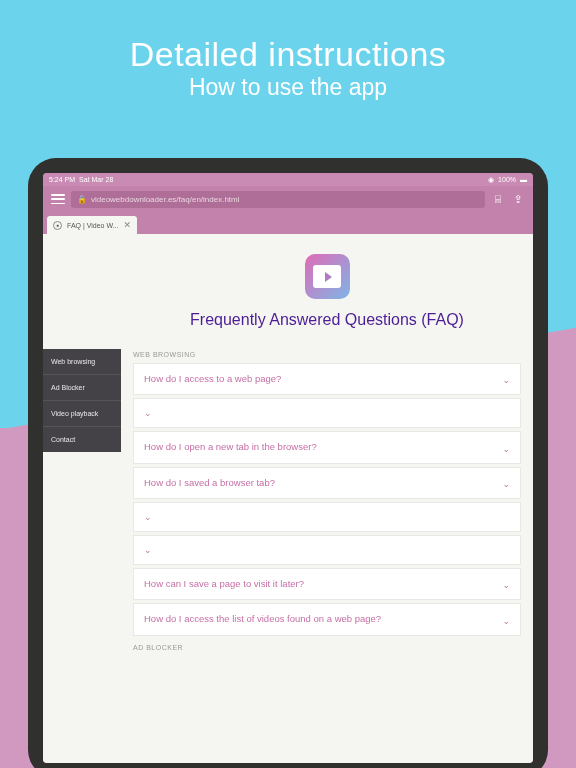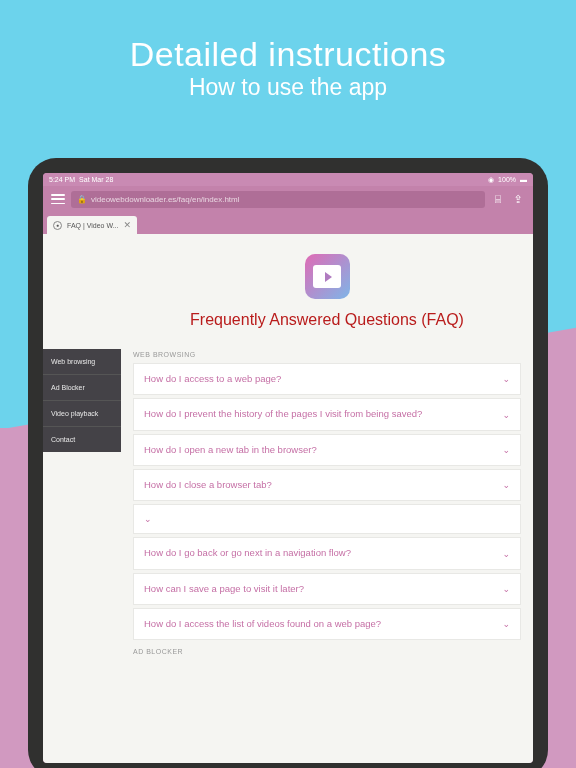--- a/index.html
+++ b/index.html
@@ -28,23 +28,23 @@
 .tab-close{font-size:9px;color:#888}
 .page{flex:1;background:#f5f5f2;display:flex;overflow:hidden}
 .side{width:78px;padding-top:115px}
 .side-box{background:#444247}
 .side-item{padding:9px 8px;font-size:7px;color:#e8e8e8;border-bottom:1px solid #555}
 .side-item:last-child{border-bottom:none}
 .main{flex:1;padding:20px 12px 0 12px;overflow:hidden}
 .logo{width:45px;height:45px;margin:0 auto 12px;border-radius:10px;background:linear-gradient(135deg,#e06bb5 0%,#7eb5e8 100%);display:flex;align-items:center;justify-content:center}
 .logo-inner{width:28px;height:23px;background:#fff;border-radius:3px;display:flex;align-items:center;justify-content:center}
 .logo-play{width:0;height:0;border-left:7px solid #b07bc0;border-top:5px solid transparent;border-bottom:5px solid transparent;margin-left:2px}
-h3.title{text-align:center;color:#b91c1c;font-size:16px;font-weight:400;margin-bottom:22px}
+h3.title{text-align:center;color:#4c1d95;font-size:16px;font-weight:400;margin-bottom:22px}
 .sect{font-size:7px;color:#999;letter-spacing:0.5px;margin-bottom:5px;text-transform:uppercase}
-.acc{background:#fff;border:1px solid #e8e8e5;margin-bottom:3px;padding:9px 10px;display:flex;justify-content:space-between;align-items:center}
+.acc{background:#fff;border:1px solid #e8e8e5;margin-bottom:3px;padding:9px 10px;display:flex;justify-content:space-between;align-items:flex-end}
 .acc-q{font-size:9.5px;color:#c56fa5;line-height:1.3;padding-right:8px}
 .chev{color:#c56fa5;font-size:9px;flex-shrink:0}
 .sect2{font-size:7px;color:#999;letter-spacing:0.5px;margin-top:8px;text-transform:uppercase}
 </style>
 </head>
 <body>
 
 <div class="bg">
   <div class="bg-blue"></div>
   <div class="bg-diag"></div>
@@ -110,36 +110,34 @@
         </div>
         <h3 class="title">Frequently Answered Questions (FAQ)</h3>
 
         <div class="sect">WEB BROWSING</div>
 
         <div class="acc">
           <span class="acc-q">How do I access to a web page?</span>
           <span class="chev">⌄</span>
         </div>
         <div class="acc">
-          <span class="acc-q">How do I prevent the history of the pages I visit from being saved?</span>
           <span class="chev">⌄</span>
         </div>
         <div class="acc">
           <span class="acc-q">How do I open a new tab in the browser?</span>
           <span class="chev">⌄</span>
         </div>
         <div class="acc">
-          <span class="acc-q">How do I close a browser tab?</span>
+          <span class="acc-q">How do I saved a browser tab?</span>
           <span class="chev">⌄</span>
         </div>
         <div class="acc">
           <span class="chev">⌄</span>
         </div>
         <div class="acc">
-          <span class="acc-q">How do I go back or go next in a navigation flow?</span>
           <span class="chev">⌄</span>
         </div>
         <div class="acc">
           <span class="acc-q">How can I save a page to visit it later?</span>
           <span class="chev">⌄</span>
         </div>
         <div class="acc">
           <span class="acc-q">How do I access the list of videos found on a web page?</span>
           <span class="chev">⌄</span>
         </div>

